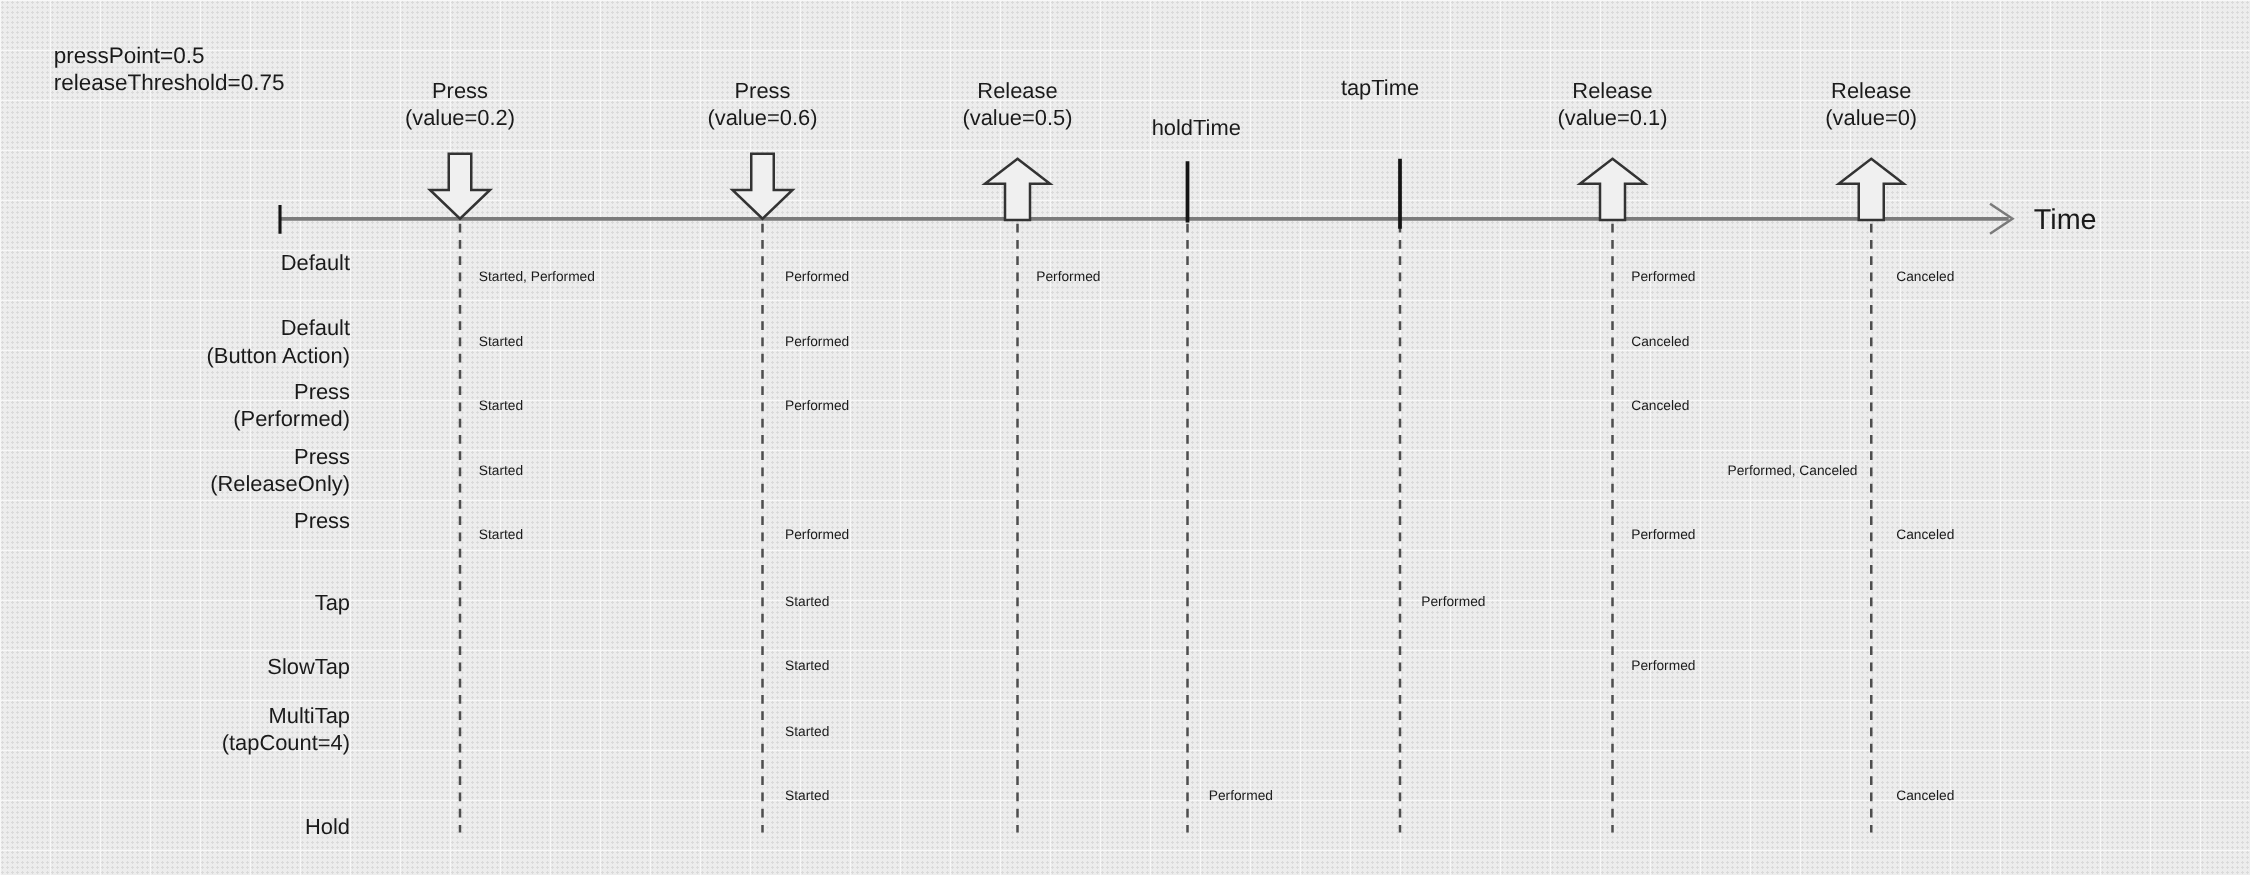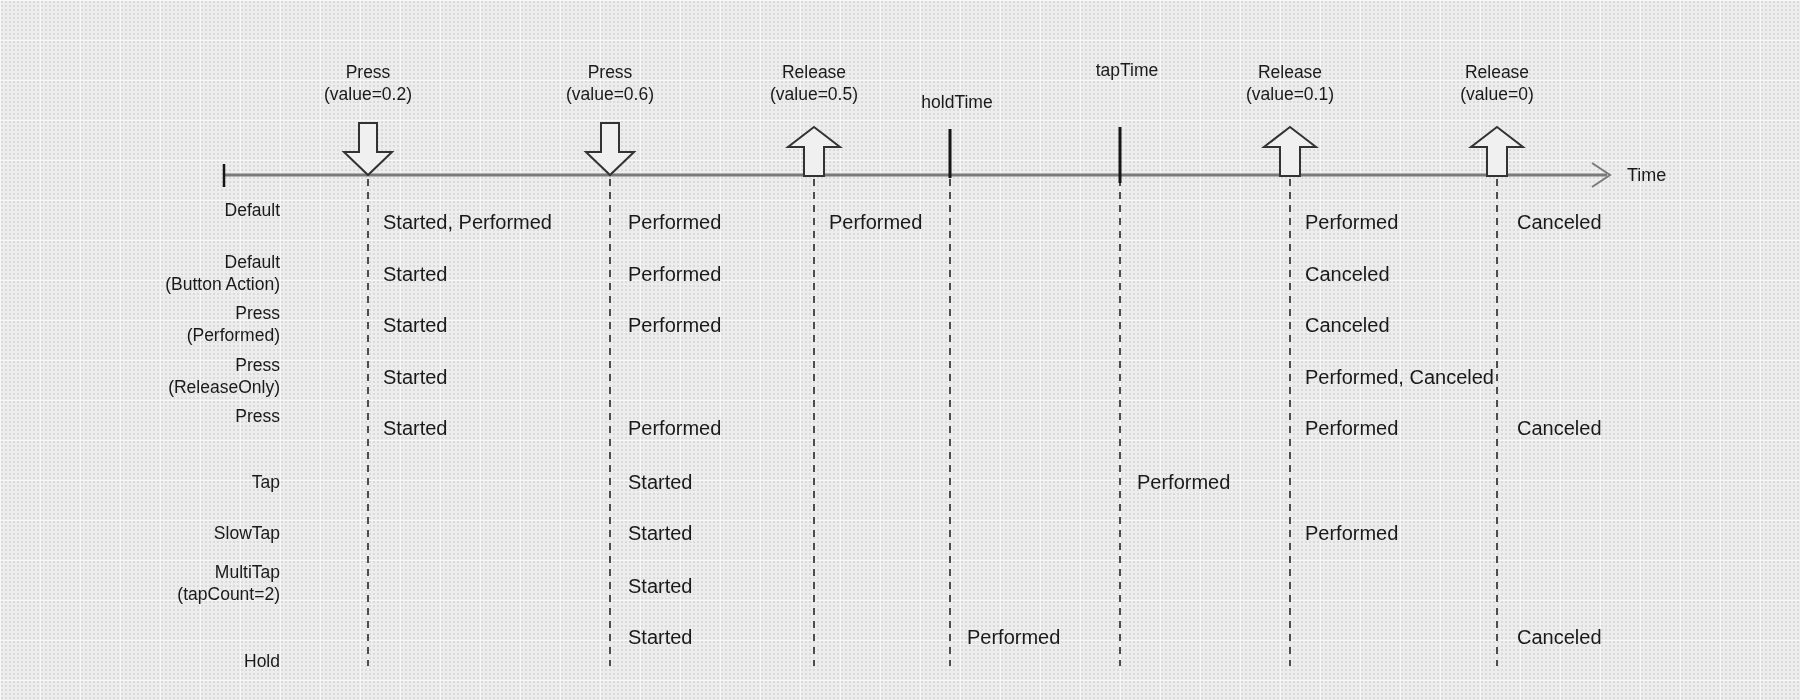--- a/index.html
+++ b/index.html
@@ -13,23 +13,23 @@
     background-image:
       linear-gradient(to right, #f8f8f8 1px, rgba(0,0,0,0) 1px),
       linear-gradient(to bottom, #f8f8f8 1px, rgba(0,0,0,0) 1px),
       radial-gradient(#dadada 0.8px, rgba(0,0,0,0) 0.9px);
     background-size:40px 40px,40px 40px,4px 4px;
   }
   .abs{position:absolute;}
   svg.gfx{position:absolute;left:0;top:0;}
   .config{left:43px;top:33px;font-size:18px;line-height:22px;white-space:nowrap;}
   .evlabel{width:180px;text-align:center;font-size:17.5px;line-height:22px;white-space:nowrap;}
-  .timelabel{font-size:18px;line-height:22px;}
+  .timelabel{font-size:23px;line-height:22px;}
   .rowlabel{left:20px;width:260px;text-align:right;font-size:17.5px;line-height:22px;}
-  .cell{font-size:20px;line-height:22px;white-space:nowrap;}
+  .cell{font-size:11px;line-height:22px;white-space:nowrap;}
 </style>
 </head>
 <body>
 
 <div class="canvas">
 
   <svg class="gfx" width="1800" height="700" viewBox="0 0 1800 700">
 
     <line x1="368" y1="179" x2="368" y2="666" stroke="#4d4d4d" stroke-width="2" stroke-dasharray="7 6"></line>
     <line x1="610" y1="179" x2="610" y2="666" stroke="#4d4d4d" stroke-width="2" stroke-dasharray="7 6"></line>
@@ -45,37 +45,41 @@
 
     <polygon points="359,123 377,123 377,152 392,152 368,175 344,152 359,152" fill="#f0f0f0" stroke="#333" stroke-width="2"></polygon>
     <polygon points="601,123 619,123 619,152 634,152 610,175 586,152 601,152" fill="#f0f0f0" stroke="#333" stroke-width="2"></polygon>
     <polygon points="814,127 840,147 824,147 824,176 804,176 804,147 788,147" fill="#f0f0f0" stroke="#333" stroke-width="2"></polygon>
     <line x1="950" y1="129" x2="950" y2="178" stroke="#151515" stroke-width="3"></line>
     <line x1="1120" y1="127" x2="1120" y2="183" stroke="#151515" stroke-width="3"></line>
     <polygon points="1290,127 1316,147 1300,147 1300,176 1280,176 1280,147 1264,147" fill="#f0f0f0" stroke="#333" stroke-width="2"></polygon>
     <polygon points="1497,127 1523,147 1507,147 1507,176 1487,176 1487,147 1471,147" fill="#f0f0f0" stroke="#333" stroke-width="2"></polygon>
   </svg>
 
+  <div class="abs config">
+    <div>pressPoint=0.5</div>
+    <div>releaseThreshold=0.75</div>
+  </div>
 
   <div class="abs evlabel" style="left:278px;top:61px;">
     <div>Press</div>
     <div>(value=0.2)</div>
   </div>
   <div class="abs evlabel" style="left:520px;top:61px;">
     <div>Press</div>
     <div>(value=0.6)</div>
   </div>
   <div class="abs evlabel" style="left:724px;top:61px;">
     <div>Release</div>
     <div>(value=0.5)</div>
   </div>
   <div class="abs evlabel" style="left:867px;top:91px;">
     <div>holdTime</div>
   </div>
-  <div class="abs evlabel" style="left:1037px;top:59px;">
+  <div class="abs evlabel" style="left:1014px;top:59px;">
     <div>tapTime</div>
   </div>
   <div class="abs evlabel" style="left:1200px;top:61px;">
     <div>Release</div>
     <div>(value=0.1)</div>
   </div>
   <div class="abs evlabel" style="left:1407px;top:61px;">
     <div>Release</div>
     <div>(value=0)</div>
   </div>
@@ -101,42 +105,42 @@
     <div>Press</div>
   </div>
   <div class="abs rowlabel" style="top:522px;">
     <div>SlowTap</div>
   </div>
   <div class="abs rowlabel" style="top:471px;">
     <div>Tap</div>
   </div>
   <div class="abs rowlabel" style="top:561px;">
     <div>MultiTap</div>
-    <div>(tapCount=2)</div>
+    <div>(tapCount=4)</div>
   </div>
   <div class="abs rowlabel" style="top:626px;margin-top:24px;">
     <div>Hold</div>
   </div>
 
   <span class="abs cell" style="left:383px;top:211px;">Started, Performed</span>
   <span class="abs cell" style="left:628px;top:211px;">Performed</span>
   <span class="abs cell" style="left:829px;top:211px;">Performed</span>
   <span class="abs cell" style="left:1305px;top:211px;">Performed</span>
   <span class="abs cell" style="left:1517px;top:211px;">Canceled</span>
 
   <span class="abs cell" style="left:383px;top:263px;">Started</span>
   <span class="abs cell" style="left:628px;top:263px;">Performed</span>
   <span class="abs cell" style="left:1305px;top:263px;">Canceled</span>
 
   <span class="abs cell" style="left:383px;top:314px;">Started</span>
   <span class="abs cell" style="left:628px;top:314px;">Performed</span>
   <span class="abs cell" style="left:1305px;top:314px;">Canceled</span>
 
   <span class="abs cell" style="left:383px;top:366px;">Started</span>
-  <span class="abs cell" style="left:1305px;top:366px;text-align:center;">Performed, Canceled</span>
+  <span class="abs cell" style="left:1382px;top:366px;text-align:center;">Performed, Canceled</span>
 
   <span class="abs cell" style="left:383px;top:417px;">Started</span>
   <span class="abs cell" style="left:628px;top:417px;">Performed</span>
   <span class="abs cell" style="left:1305px;top:417px;">Performed</span>
   <span class="abs cell" style="left:1517px;top:417px;">Canceled</span>
 
   <span class="abs cell" style="left:628px;top:471px;">Started</span>
   <span class="abs cell" style="left:1137px;top:471px;">Performed</span>
 
   <span class="abs cell" style="left:628px;top:522px;">Started</span>

